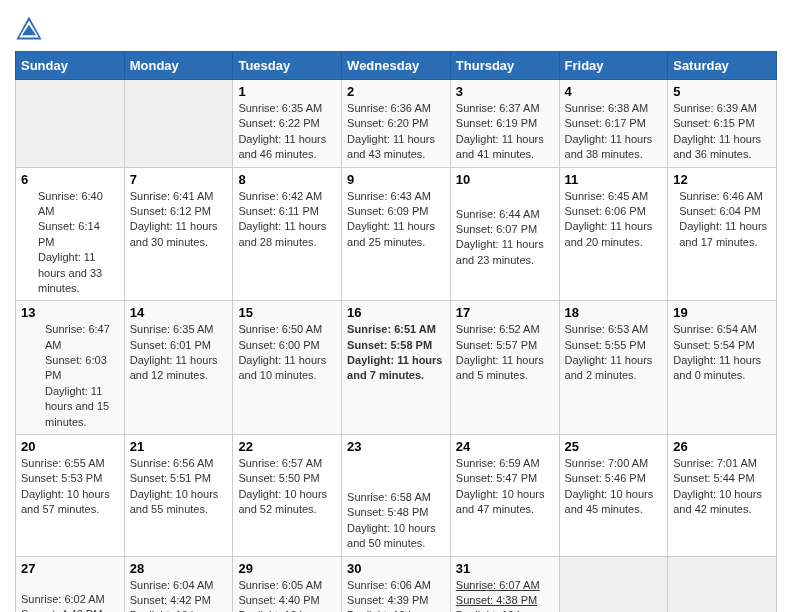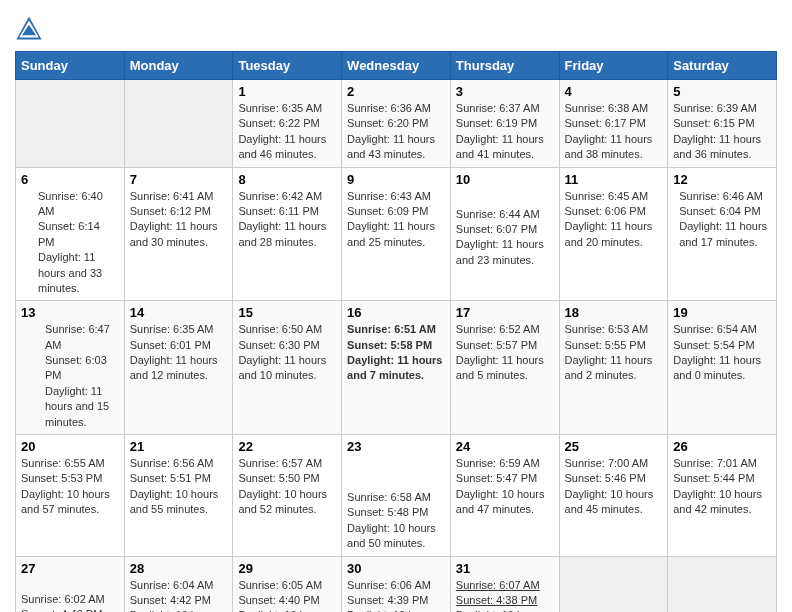--- a/index.html
+++ b/index.html
@@ -222,21 +222,21 @@
         </td>
         <td>
           <span class="day-num">14</span>
           <div class="day-info" style="white-space: pre-line;">Sunrise: 6:35 AM
 Sunset: 6:01 PM
 Daylight: 11 hours and 12 minutes.</div>
         </td>
         <td>
           <span class="day-num">15</span>
           <div class="day-info" style="white-space: pre-line;">Sunrise: 6:50 AM
-Sunset: 6:30 PM
+Sunset: 6:00 PM
 Daylight: 11 hours and 10 minutes.</div>
         </td>
         <td>
           <span class="day-num">16</span>
           <div class="day-info" style="white-space: pre-line; font-weight: bold;">Sunrise: 6:51 AM
 Sunset: 5:58 PM
 Daylight: 11 hours and 7 minutes.</div>
         </td>
         <td>
           <span class="day-num">17</span>

